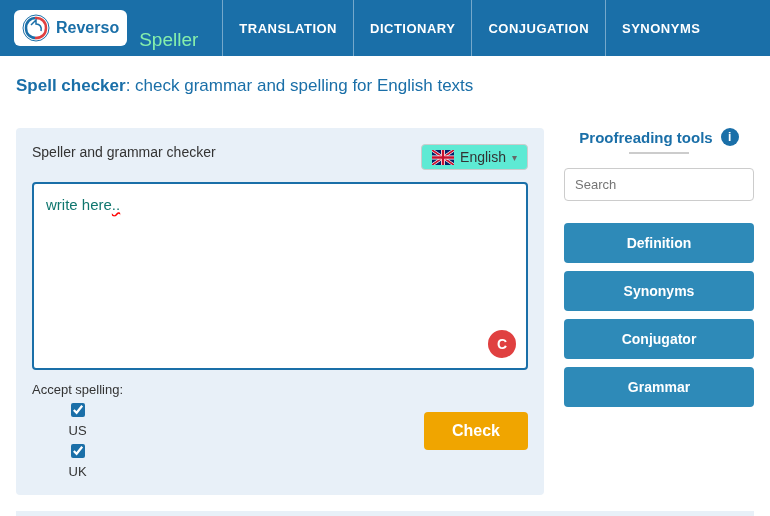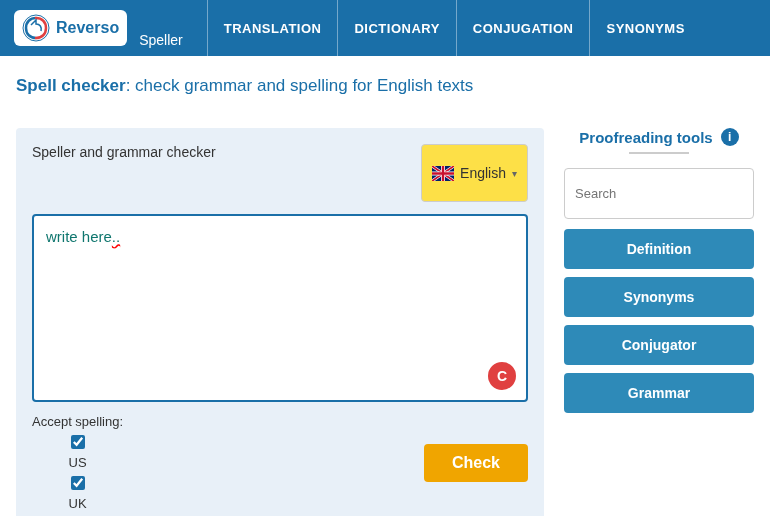--- a/index.html
+++ b/index.html
@@ -25,22 +25,22 @@
       width: 28px;
       height: 28px;
       margin-right: 6px;
     }
     .logo-reverso {
       font-size: 16px;
       font-weight: bold;
       color: #1a6fa8;
     }
     .logo-speller {
-      font-size: 14px;
-      color: #ffffff;
+      font-size: 19px;
+      color: #86efac;
       font-weight: normal;
       margin-right: 24px;
       margin-top: 23px;
     }
     .nav {
       display: flex;
       align-items: center;
       gap: 0;
     }
     .nav-item {
@@ -98,24 +98,24 @@
     }
     .panel-title {
       font-size: 14px;
       color: #333;
       font-weight: normal;
     }
     .lang-selector {
       display: flex;
       align-items: center;
       gap: 6px;
-      background: #fde047;
+      background: #5eead4;
       border: 1px solid #ccc;
       border-radius: 4px;
-      padding: 20px 10px;
+      padding: 4px 10px;
       cursor: pointer;
       font-size: 14px;
       color: #333;
     }
     .dropdown-arrow {
       font-size: 10px;
       color: #666;
     }
 
     
@@ -235,24 +235,24 @@
       margin-bottom: 14px;
       width: 60px;
       margin-left: auto;
       margin-right: auto;
     }
 
     .search-input {
       width: 100%;
       border: 1px solid #ccc;
       border-radius: 4px;
-      padding: 17px 10px;
+      padding: 8px 10px;
       font-size: 13px;
       color: #aaa;
-      margin-bottom: 10px;
+      margin-bottom: 22px;
       outline: none;
     }
 
     .tool-btn {
       display: block;
       width: 100%;
       background: #2e8ab8;
       color: #fff;
       font-size: 14px;
       font-weight: bold;

